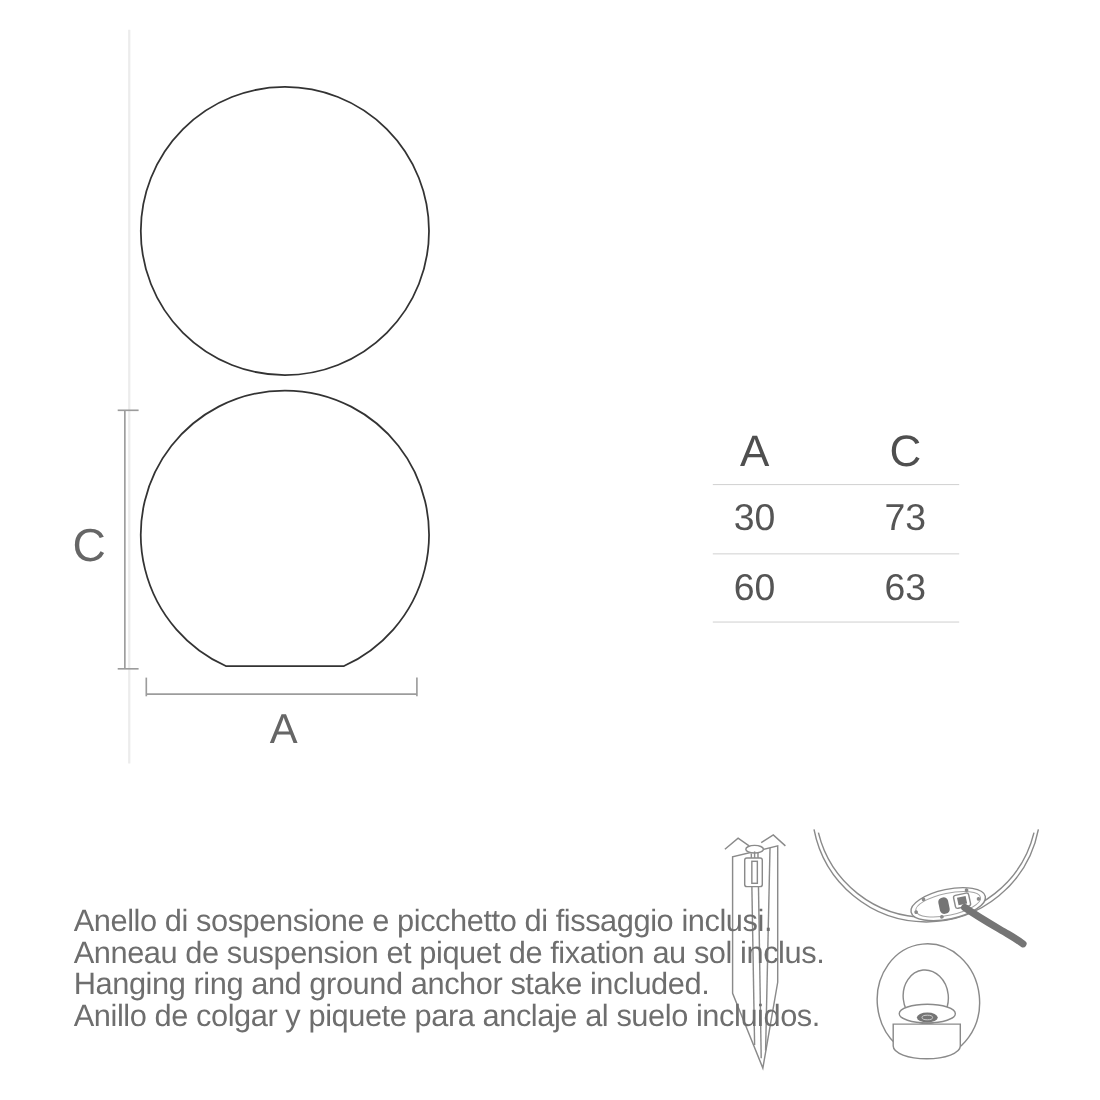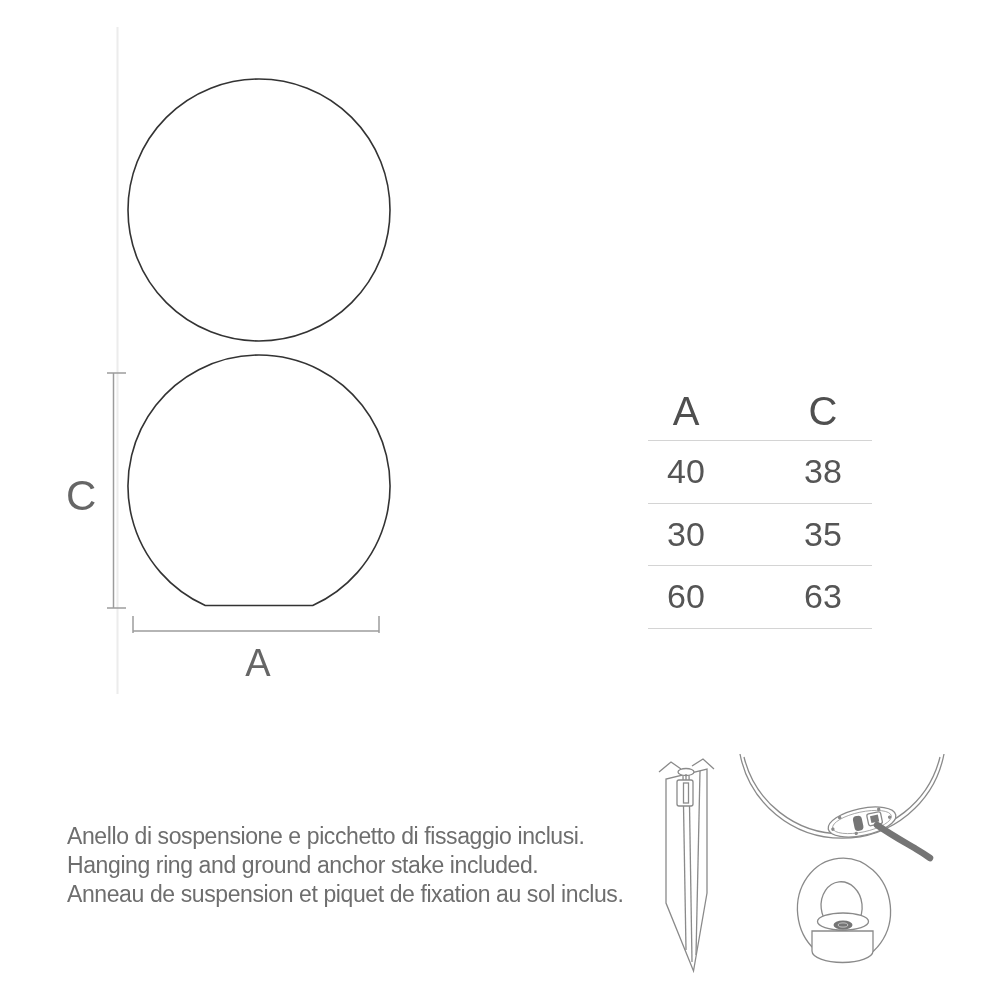--- a/index.html
+++ b/index.html
@@ -23,21 +23,21 @@
   }
   .spec-row{display:flex;align-items:center;height:61.5px;border-bottom:1px solid var(--table-rule,#d4d4d4);}
   .spec-row.head{height:58px;}
   .cell-a{width:76px;text-align:center;}
   .cell-c{width:76px;margin-left:61px;text-align:center;}
   .spec-row.head .cell-a,.spec-row.head .cell-c{font-size:40px;color:#4f4f4f;}
   .spec-row .cell-a,.spec-row .cell-c{font-size:34px;}
   .spec-row.head .cell-a,.spec-row.head .cell-c{font-size:40px;}
   .notes{
     position:absolute;left:67px;top:822px;width:560px;
-    color:var(--notes-text,#6e6e6e);font-size:23px;line-height:29px;letter-spacing:-0.4px;
+    color:var(--notes-text,#6e6e6e);font-size:28px;line-height:29px;letter-spacing:-0.4px;
     white-space:nowrap;
   }
 </style>
 </head>
 <body>
 
 <div class="canvas">
 
   <svg width="1000" height="1000" viewBox="0 0 1000 1000">
 
@@ -104,32 +104,29 @@
 
   <div class="dim-label" style="left:66px;top:475px;font-size:42px;">C</div>
   <div class="dim-label" style="left:240px;top:644px;width:36px;text-align:center;font-size:38px;">A</div>
 
   <div class="spec-table">
     <div class="spec-row head">
       <div class="cell-a">A</div>
       <div class="cell-c">C</div>
     </div>
     <div class="spec-row">
-      <div class="cell-a">40</div>
-      <div class="cell-c">38</div>
-    </div>
-    <div class="spec-row">
       <div class="cell-a">30</div>
-      <div class="cell-c">35</div>
+      <div class="cell-c">73</div>
     </div>
     <div class="spec-row">
       <div class="cell-a">60</div>
       <div class="cell-c">63</div>
     </div>
   </div>
 
   <div class="notes">
     <div>Anello di sospensione e picchetto di fissaggio inclusi.</div>
+    <div>Anneau de suspension et piquet de fixation au sol inclus.</div>
     <div>Hanging ring and ground anchor stake included.</div>
-    <div>Anneau de suspension et piquet de fixation au sol inclus.</div>
+    <div>Anillo de colgar y piquete para anclaje al suelo incluidos.</div>
   </div>
 
 </div>
 
 </body></html>

